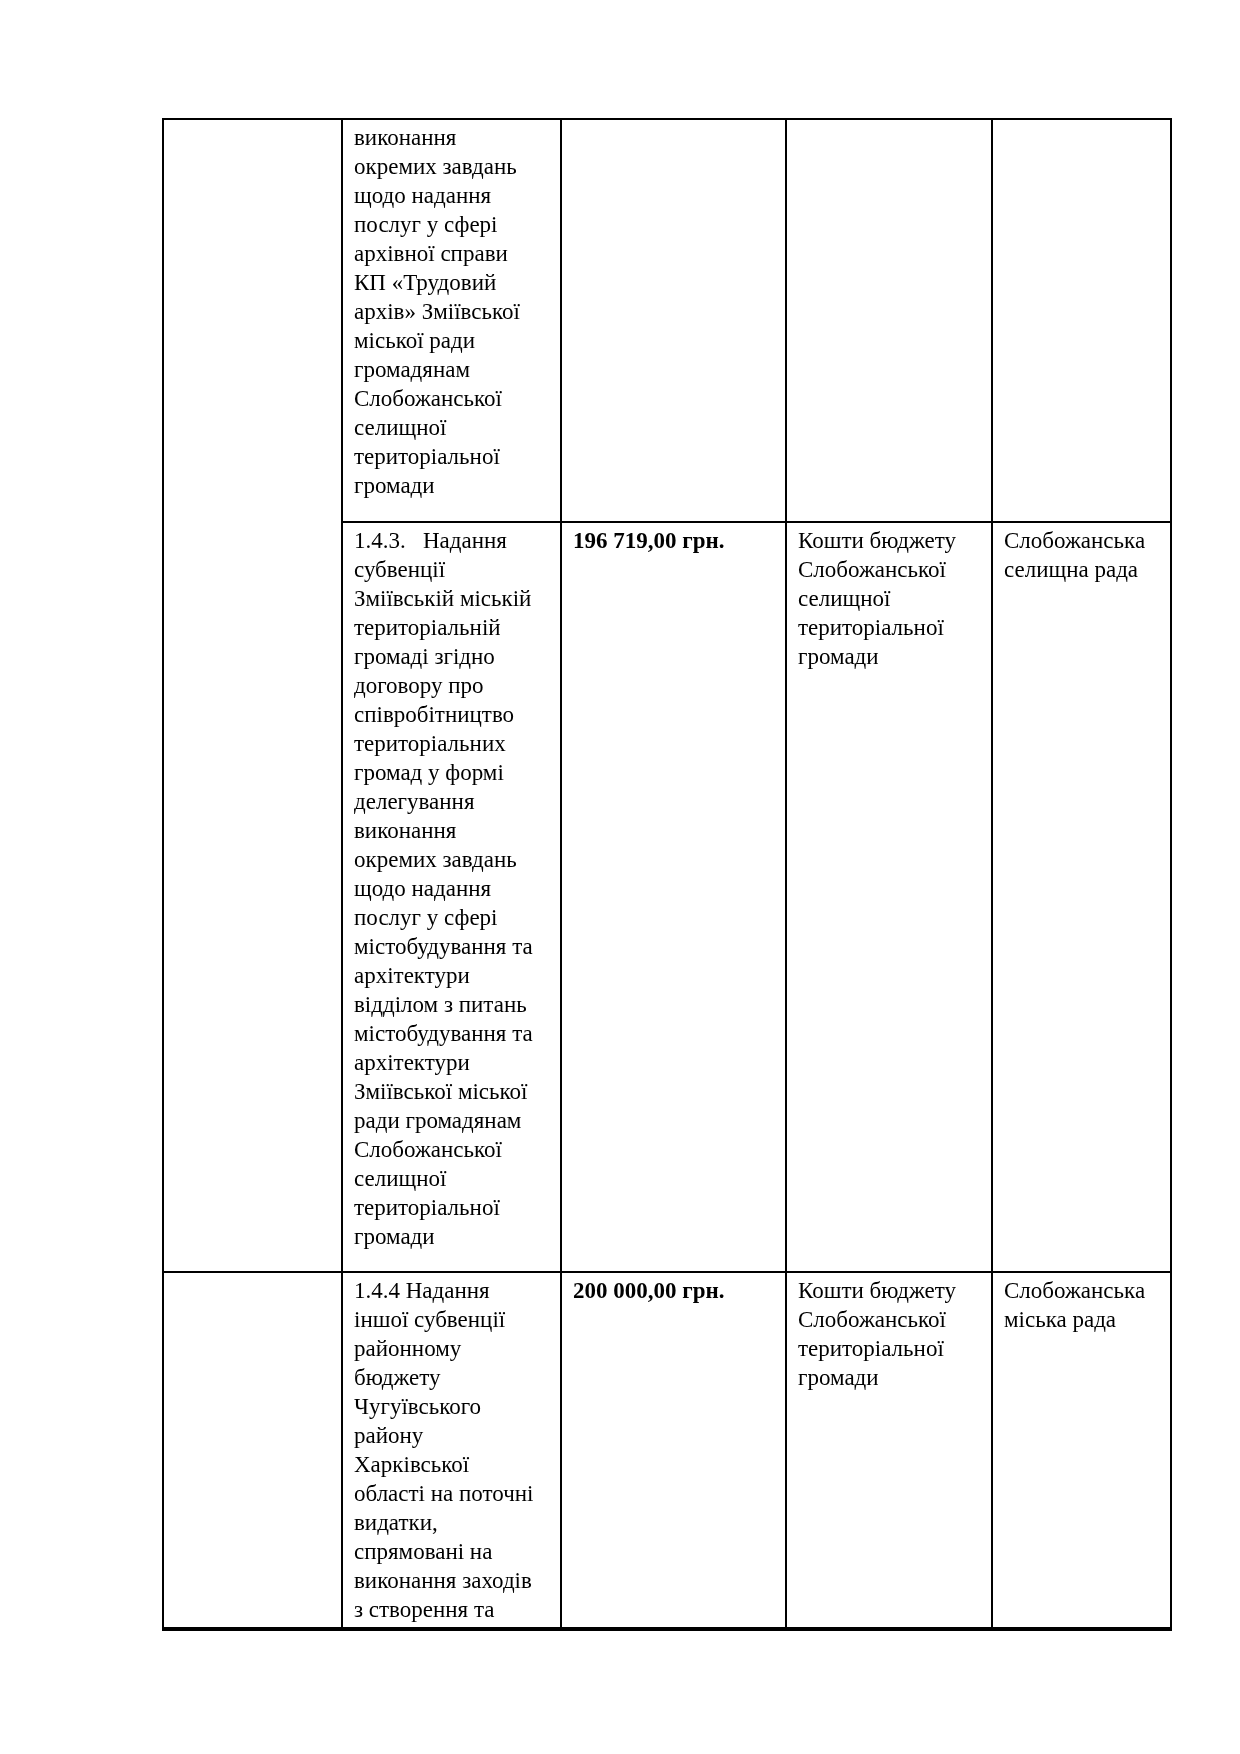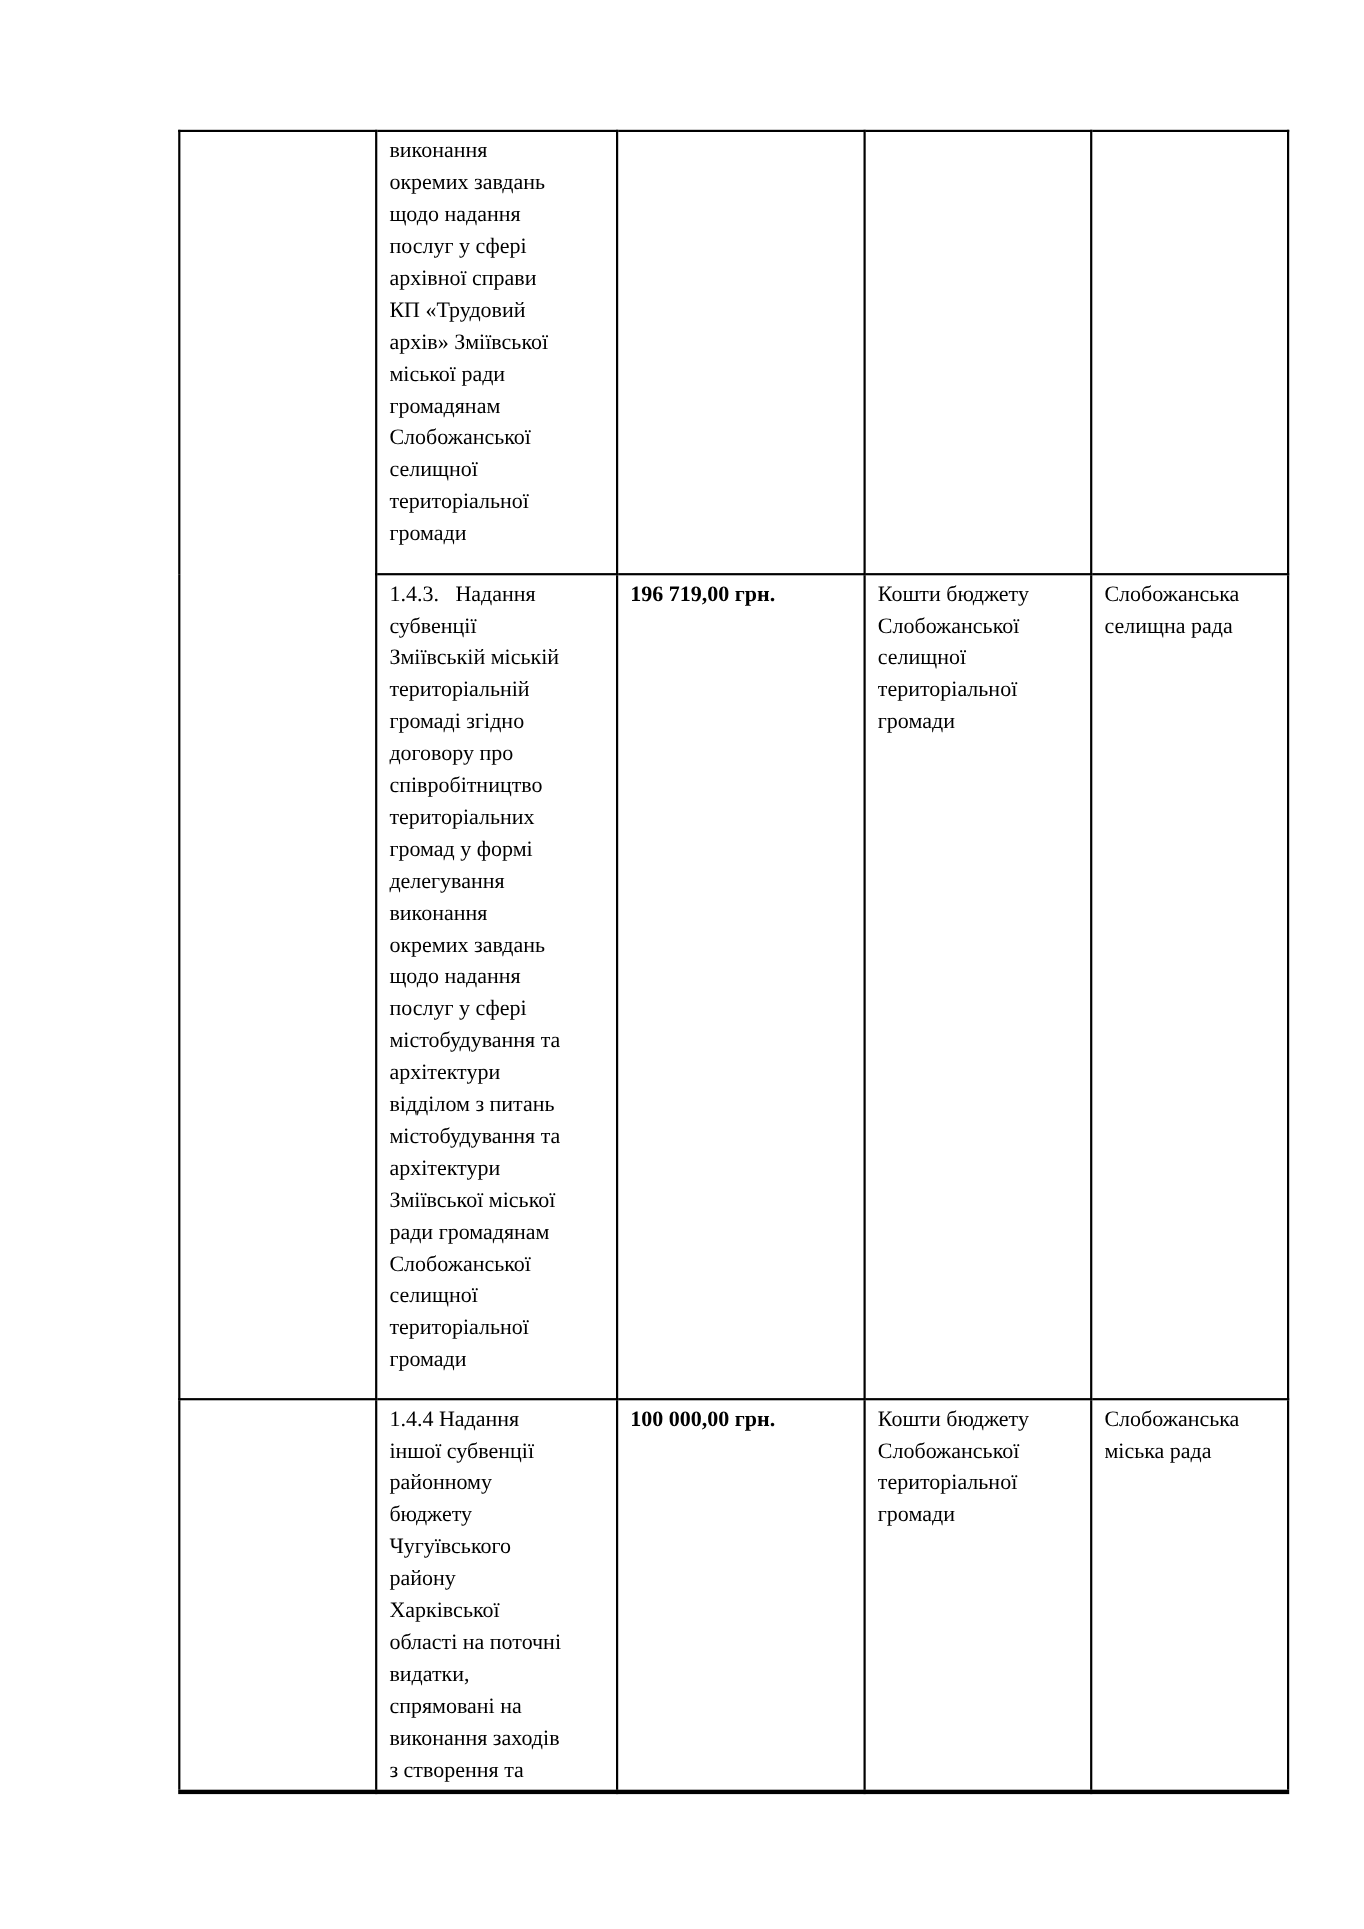--- a/index.html
+++ b/index.html
@@ -19,21 +19,21 @@
     width: 1008px;
     border-collapse: collapse;
     table-layout: fixed;
     border: 2px solid #000;
     border-bottom: 4px solid #000;
   }
   table.doc-table td {
     border: 2px solid #000;
     vertical-align: top;
     padding: 3px 8px 3px 11px;
-    font-size: 20px;
+    font-size: 23px;
     line-height: 29px;
     white-space: pre-wrap;
     overflow: hidden;
     word-wrap: break-word;
   }
   tr.row-1 { height: 403px; }
   tr.row-2 { height: 750px; }
   tr.row-3 { height: 341px; }
   td.amount-cell { font-weight: bold; }
   col.c1 { width: 179px; }
@@ -116,21 +116,21 @@
 районному
 бюджету
 Чугуївського
 району
 Харківської
 області на поточні
 видатки,
 спрямовані на
 виконання заходів
 з створення та</td>
-        <td class="amount-cell">100 000,00 грн.</td>
+        <td class="amount-cell">200 000,00 грн.</td>
         <td>Кошти бюджету
 Слобожанської
 територіальної
 громади</td>
         <td>Слобожанська
 міська рада</td>
       </tr>
     </tbody>
   </table>
 </div>

